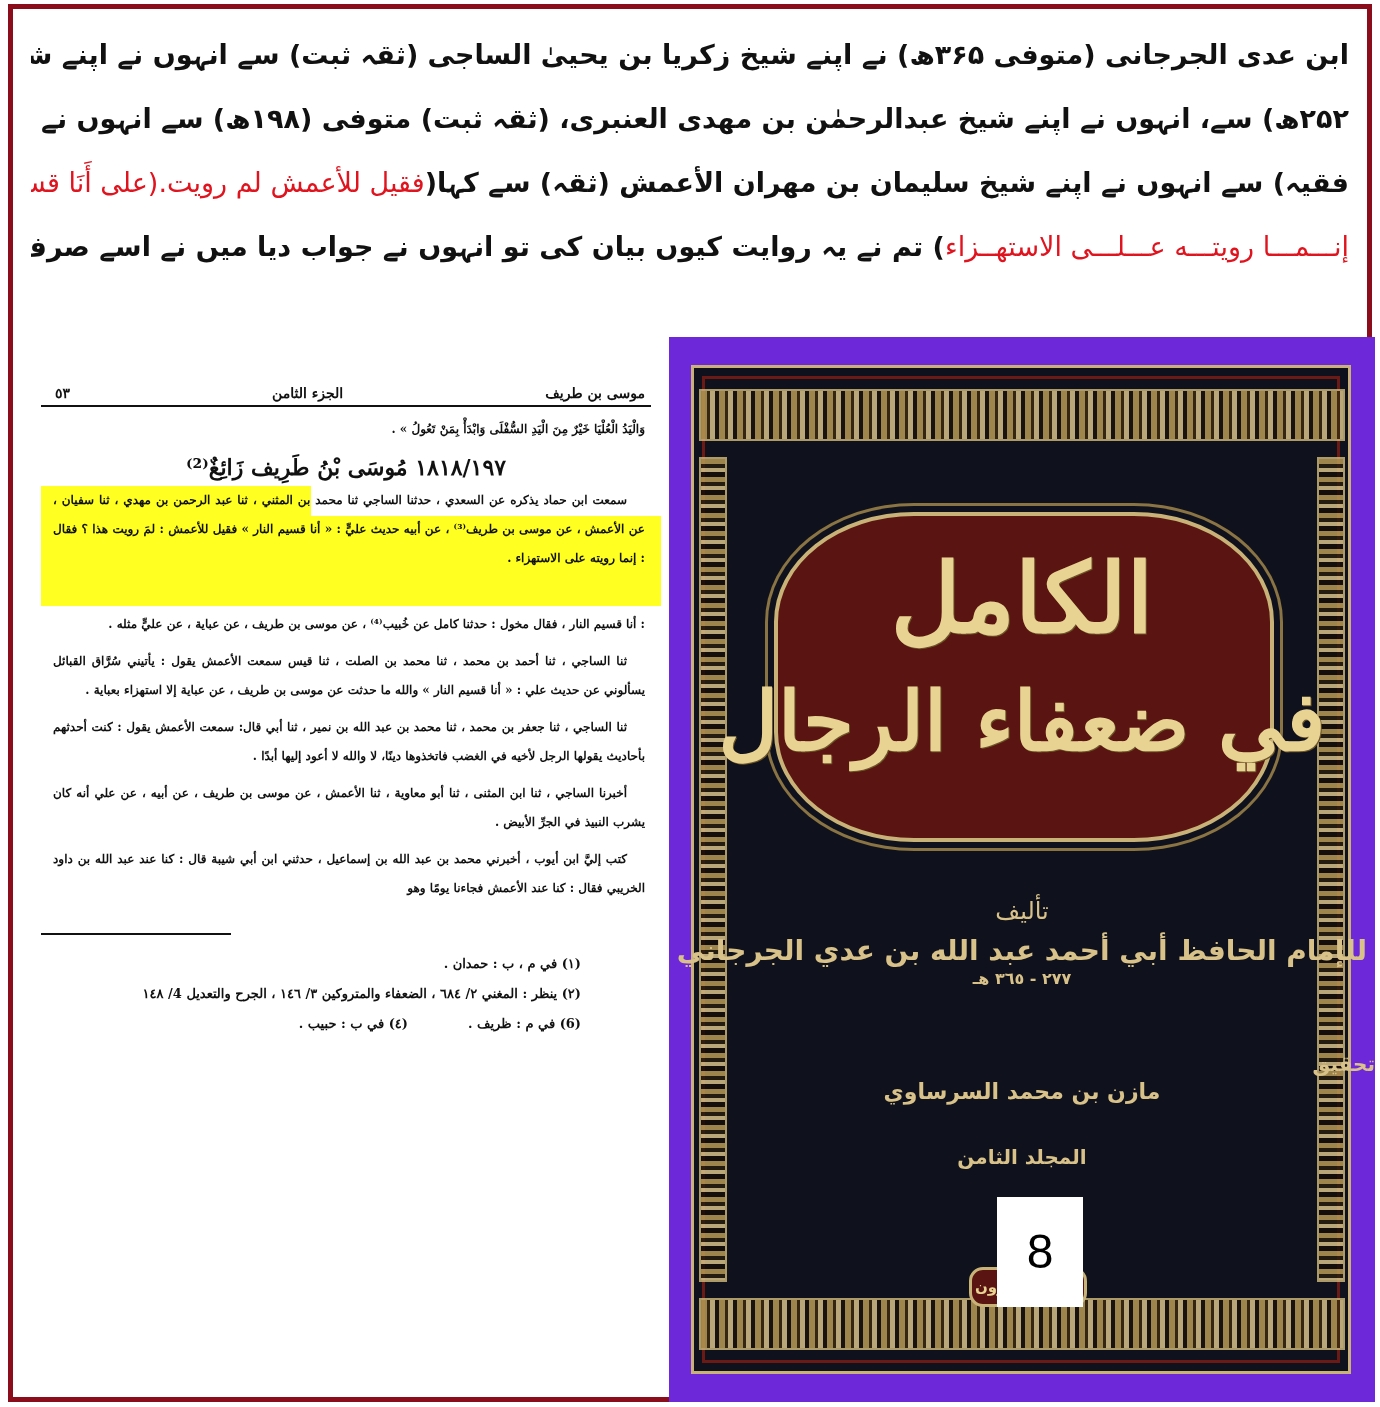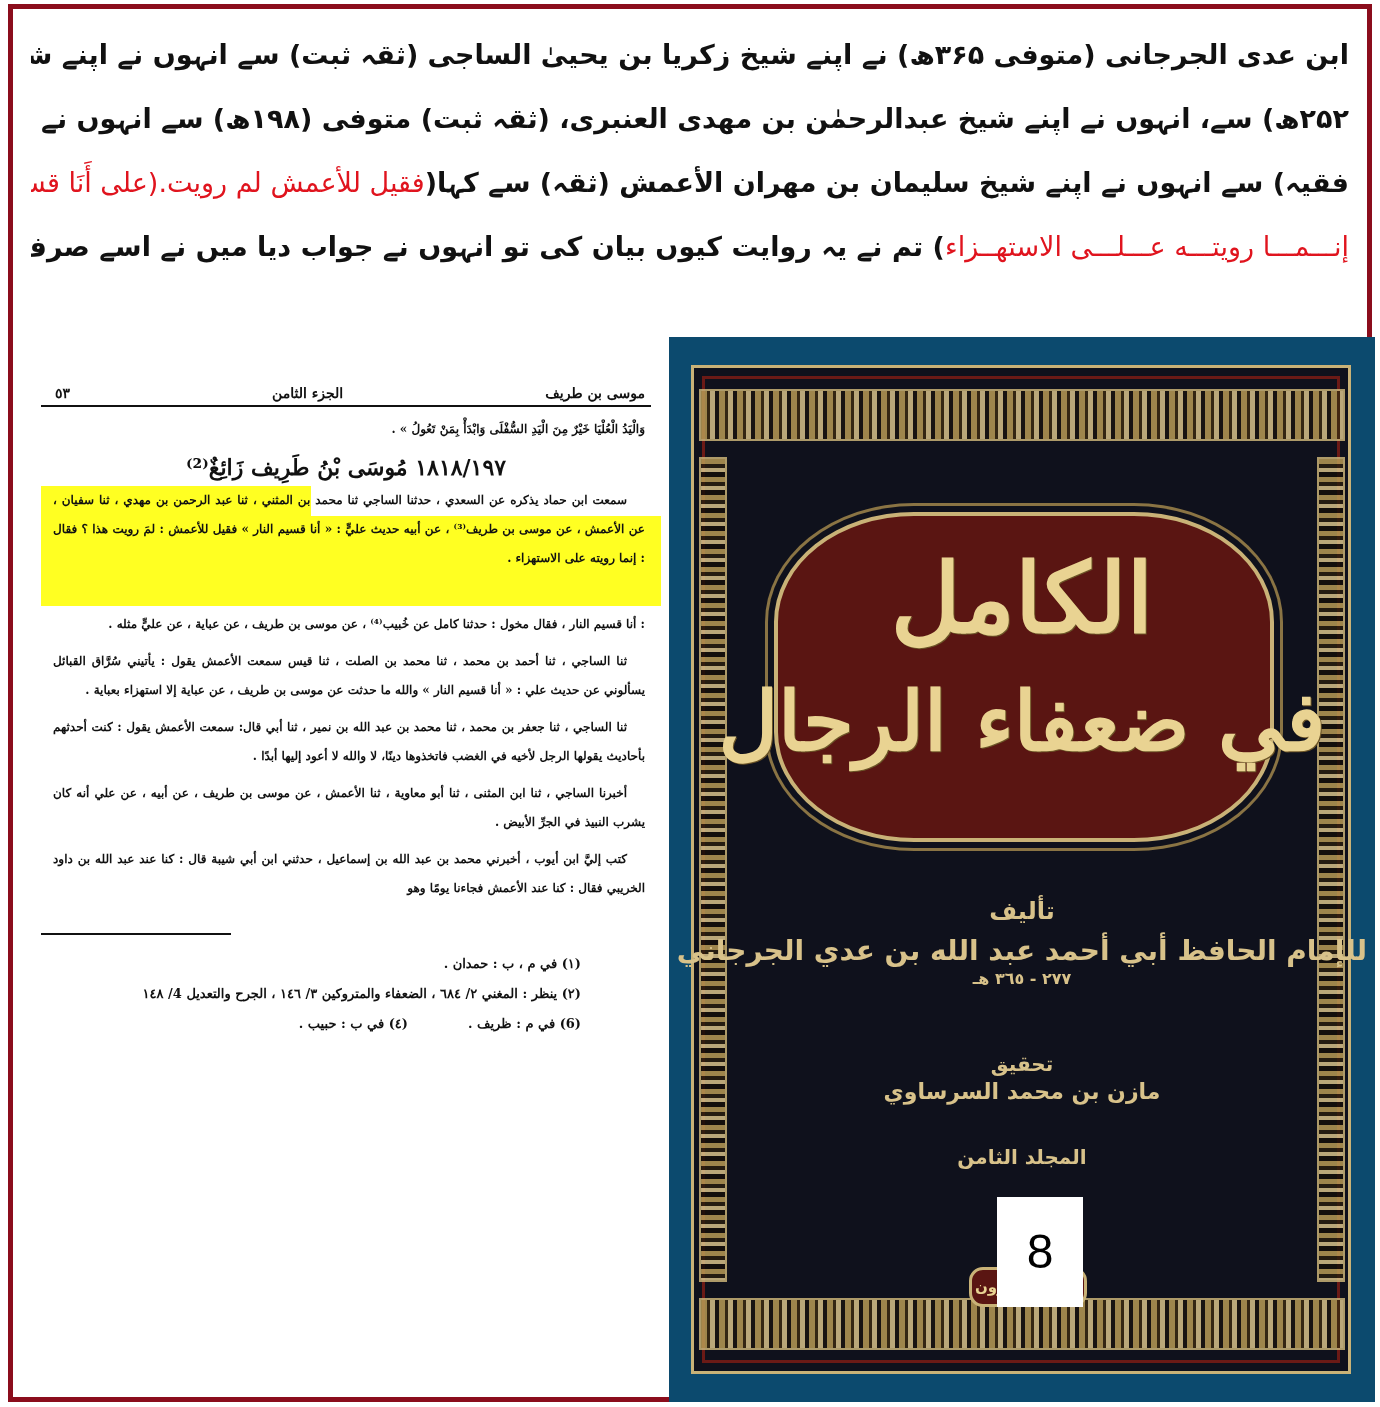--- a/index.html
+++ b/index.html
@@ -47,21 +47,21 @@
   .hl-wrap p { position: relative; z-index: 1; }
   .footnote-rule { width: 190px; height: 2px; background: #111; margin: 30px 0 14px auto; margin-right: 0; }
   .footnote-rule { margin-left: 0; margin-right: auto; }
   .footnotes { padding: 0 70px 0 20px; }
   .footnotes div { font-size: 13px; font-weight: bold; line-height: 30px; }
   .footnotes .fn-row { display: flex; gap: 60px; }
 
   
   .cover {
     position: absolute; left: 656px; top: 328px; width: 706px; height: 1065px;
-    background: #0c4a6e; overflow: hidden;
+    background: #6d28d9; overflow: hidden;
   }
   .cover .outer {
     position: absolute; left: 22px; top: 28px; right: 24px; bottom: 28px;
     border: 3px solid #c9b277; background: #0f111c;
   }
   .cover .outer2 {
     position: absolute; left: 8px; top: 8px; right: 8px; bottom: 8px;
     border: 3px solid #6b1a16;
   }
   .cover .band {
@@ -84,24 +84,24 @@
     background: #5a1512; border: 4px solid #c9b277; border-radius: 140px / 110px;
     box-shadow: 0 0 0 6px #0f111c, 0 0 0 9px #8a7444;
   }
   .cover .title1, .cover .title2 {
     position: absolute; left: 0; right: 0; text-align: center; direction: rtl;
     font-family: "DejaVu Serif", serif; font-weight: bold; color: #e9d392;
     text-shadow: 1px 1px 0 #6b5427;
   }
   .cover .title1 { top: 205px; font-size: 96px; }
   .cover .title2 { top: 336px; font-size: 82px; }
-  .cover .author-label { position: absolute; top: 560px; left: 0; right: 0; text-align: center; color: #d8c28a; font-size: 24px; font-weight: bold; direction: rtl; }
+  .cover .author-label { position: absolute; top: 560px; left: 0; right: 0; text-align: center; color: #d8c28a; font-size: 24px; font-weight: normal; direction: rtl; }
   .cover .author { position: absolute; top: 597px; left: 0; right: 0; text-align: center; color: #d8c28a; font-size: 28px; font-weight: bold; direction: rtl; letter-spacing: -0.5px; }
   .cover .dates { position: absolute; top: 632px; left: 0; right: 0; text-align: center; color: #d8c28a; font-size: 16px; font-weight: bold; direction: rtl; }
-  .cover .editor-label { position: absolute; top: 715px; left: 0; right: 0; text-align: center; color: #d8c28a; font-size: 20px; font-weight: bold; direction: rtl; }
+  .cover .editor-label { position: absolute; top: 715px; left: 0; right: 0; color: #d8c28a; font-size: 20px; font-weight: bold; direction: rtl; }
   .cover .editor { position: absolute; top: 742px; left: 0; right: 0; text-align: center; color: #d8c28a; font-size: 22px; font-weight: bold; direction: rtl; }
   .cover .volume { position: absolute; top: 808px; left: 0; right: 0; text-align: center; color: #d8c28a; font-size: 20px; font-weight: bold; direction: rtl; }
   .cover .publisher {
     position: absolute; left: 300px; top: 930px; width: 118px; height: 40px;
     background: #5a1512; border: 3px solid #c9b277; border-radius: 14px;
     color: #e9d392; font-size: 15px; font-weight: bold; text-align: center; line-height: 34px; direction: rtl;
   }
   .cover .vol-badge {
     position: absolute; left: 328px; top: 860px; width: 86px; height: 110px;
     background: #ffffff; color: #000; font-family: "Liberation Sans", sans-serif;

